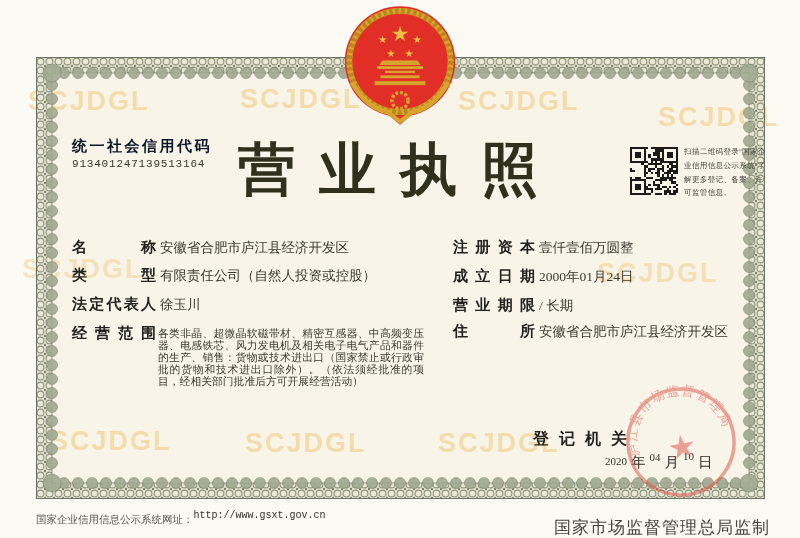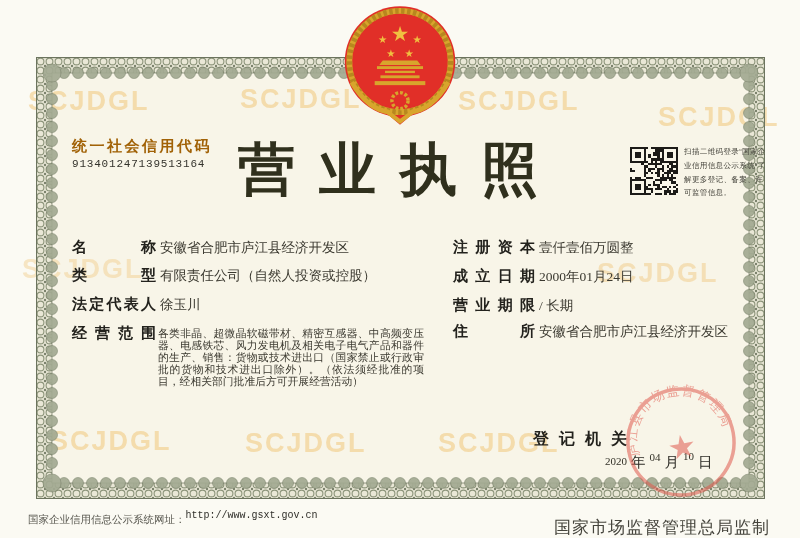--- a/index.html
+++ b/index.html
@@ -10,21 +10,21 @@
   #inner-bg{position:absolute;left:52px;top:73px;width:697px;height:410px;background:#f8f5e8;z-index:0;}
   #wm-layer{position:absolute;inset:0;z-index:1;pointer-events:none;}
   #border-svg{position:absolute;left:36px;top:57px;z-index:2;}
   #content{position:absolute;inset:0;z-index:3;}
   #emblem{position:absolute;left:342px;top:4px;z-index:4;}
   #seal{position:absolute;left:618px;top:382px;z-index:5;pointer-events:none;}
 
   .wm{position:absolute;font-weight:700;font-size:27px;letter-spacing:2px;color:rgba(240,198,122,.55);font-family:"Liberation Sans",sans-serif;white-space:nowrap;}
   #wm-big{position:absolute;left:264px;top:249px;font-size:45px;letter-spacing:5px;font-weight:600;color:rgba(238,198,126,.5);font-family:"Liberation Serif",serif;white-space:nowrap;}
 
-  .credit-label{position:absolute;left:72px;top:137px;font-size:15px;font-weight:700;letter-spacing:2.5px;color:#a16207;}
+  .credit-label{position:absolute;left:72px;top:137px;font-size:15px;font-weight:700;letter-spacing:2.5px;color:#0f172a;}
   .credit-code{position:absolute;left:72px;top:158px;font-size:11px;letter-spacing:.8px;color:#34332c;font-family:Liberation Mono, monospace;}
 
   .title{position:absolute;left:50%;top:132px;transform:translateX(-50%);font-size:57px;font-weight:800;letter-spacing:24px;margin-right:-24px;color:#30301d;white-space:nowrap;}
 
   #qr-block{position:absolute;left:630px;top:147px;}
   #qr-caption{position:absolute;left:684px;top:145px;width:84px;font-size:7.6px;line-height:13.8px;letter-spacing:.3px;color:#45443c;}
 
   .row{position:absolute;white-space:nowrap;}
   .jlabel{display:inline-flex;justify-content:space-between;font-size:15px;font-weight:600;color:#23221d;vertical-align:baseline;}
   .lab-l{width:84px;}
@@ -33,21 +33,21 @@
   #scope-val{position:absolute;left:158px;top:327px;width:266px;font-family:Liberation Sans, sans-serif;font-size:10.8px;line-height:12px;color:#3a382f;text-align:justify;}
 
   .registrar{position:absolute;left:533px;top:429px;}
   .registrar .jlabel{width:94px;font-size:16px;}
   #date-line{position:absolute;left:601px;top:453px;font-size:14.5px;color:#2b2a24;white-space:nowrap;}
   #date-line .num{font-family:"Liberation Serif",serif;display:inline-block;font-size:11px;color:#333127;margin:0 4px;}
   #date-line .num.y{transform:translateY(-2px);}
   #date-line .num.m{transform:translateY(-6px);}
   #date-line .num.d{transform:translateY(-7px);}
 
-  #footer-left{position:absolute;left:28px;top:513px;font-size:10.5px;color:#56554d;white-space:nowrap;}
+  #footer-left{position:absolute;left:36px;top:513px;font-size:10.5px;color:#56554d;white-space:nowrap;}
   #footer-left .url{display:inline-block;transform:translateY(-5px);font-family:"Liberation Mono",monospace;font-size:10px;color:#2f2e29;}
   #footer-right{position:absolute;right:30px;top:516px;font-size:17px;letter-spacing:1px;color:#45443c;white-space:nowrap;}
 
   #qrsvg{fill:#1c1b18;shape-rendering:crispEdges;}
 </style>
 </head>
 <body>
 
 <div id="page">
 

